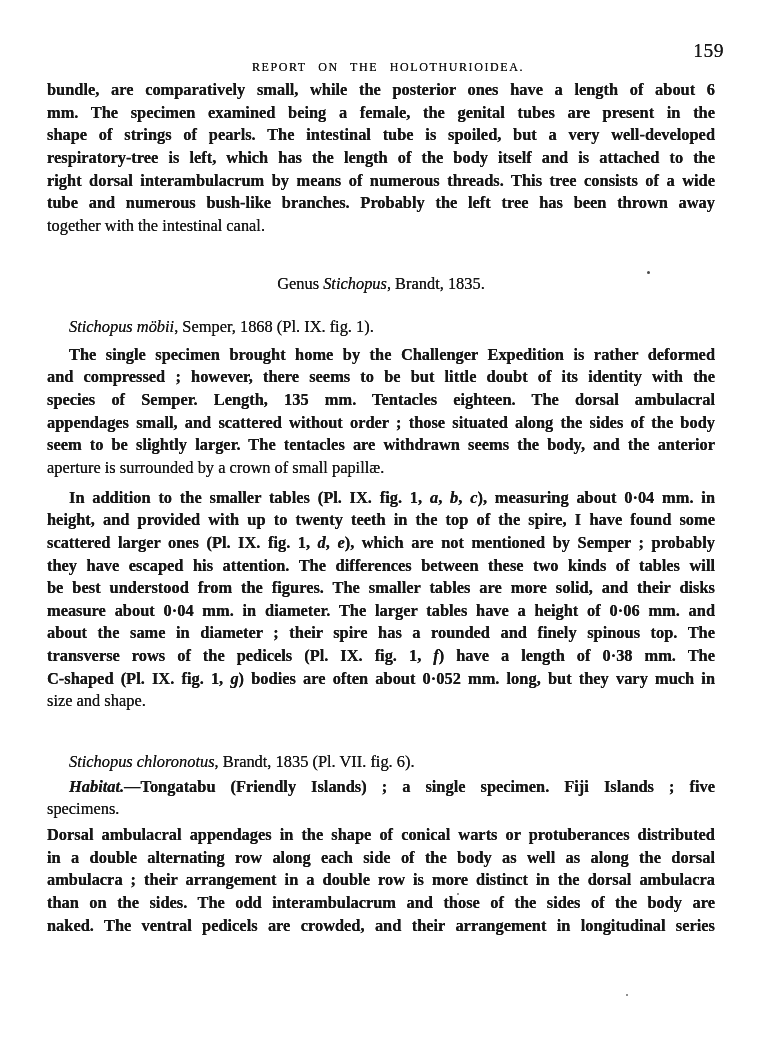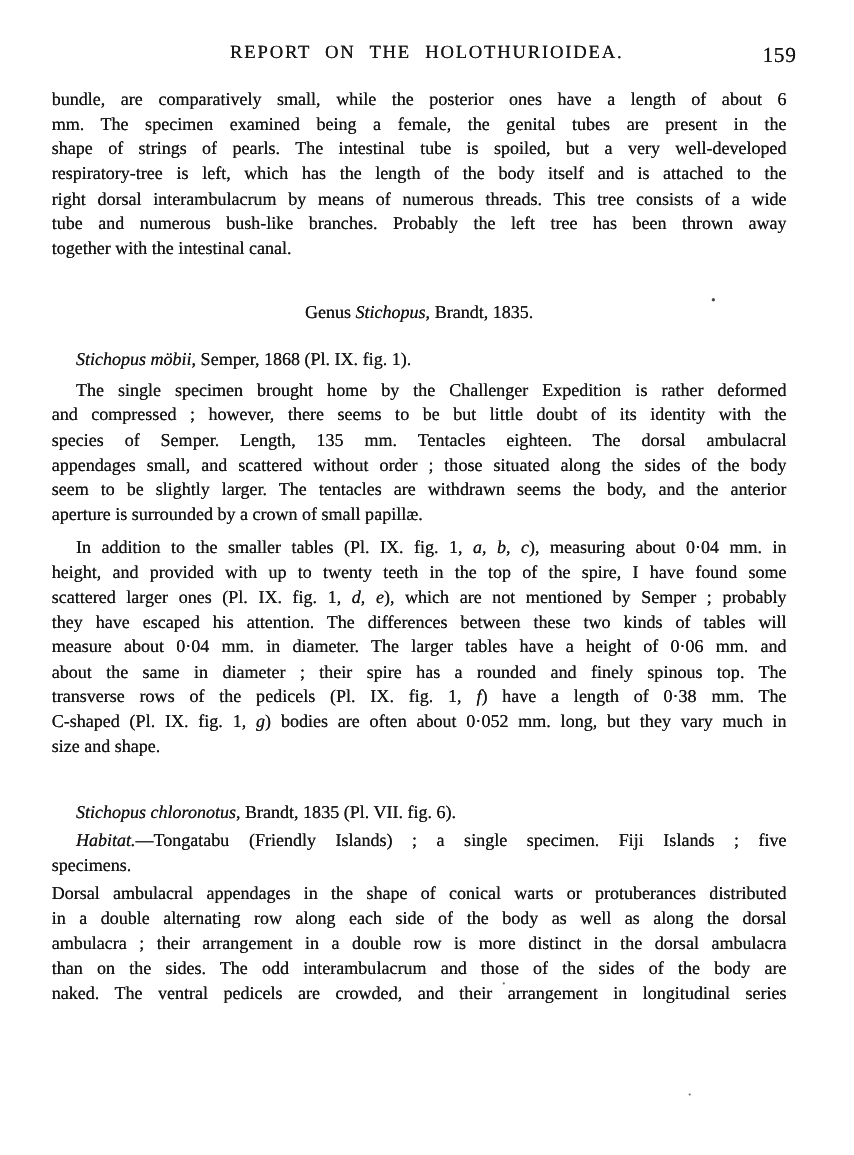--- a/index.html
+++ b/index.html
@@ -10,43 +10,43 @@
   .sheet{
     position:relative;
     width:776px;height:1050px;
     background:var(--paper);
     overflow:hidden;
     font-family:"Liberation Serif","DejaVu Serif",serif;
     color:var(--ink);
     text-shadow:0 0 .4px currentColor; 
   }
   .running-title{
-    position:absolute;top:38px;left:0;right:0;
+    position:absolute;top:60px;left:0;right:0;
     text-align:center;
-    font-size:17px;
+    font-size:12px;
     letter-spacing:1.6px;
     word-spacing:7px;
   }
   .page-number{
     position:absolute;top:40px;right:52px;
     font-size:19.5px;
     letter-spacing:.5px;
   }
   .text-col{
     position:absolute;left:47px;top:79px;width:668px;
     font-size:16.4px;
   }
   .line{
     line-height:22.65px;
     height:22.65px;
     overflow:hidden;
     text-align:justify;
     text-justify:inter-word;
   }
-  .line.just{ text-align-last:justify; }
+  .line.just{ text-align-last:justify;font-weight:bold; }
   .line.ind{ text-indent:22px; }
   .block.heading .line{ text-align:center; text-align-last:center; }
   .it{ font-style:italic; }
   .speck{
     position:absolute;border-radius:50%;
     background:#4a4a4a;
   }
   .speck.s1{ left:647px; top:271px; width:3px; height:3px; }
   .speck.s2{ left:457px; top:893px; width:2px; height:2px; background:#6a6a6a; }
   .speck.s3{ left:626px; top:994px; width:2px; height:2px; background:#6a6a6a; }
@@ -80,20 +80,21 @@
         <div class="line just"><span>species of Semper. Length, 135 mm. Tentacles eighteen. The dorsal ambulacral</span></div>
         <div class="line just"><span>appendages small, and scattered without order ; those situated along the sides of the body</span></div>
         <div class="line just"><span>seem to be slightly larger. The tentacles are withdrawn seems the body, and the anterior</span></div>
         <div class="line"><span>aperture is surrounded by a crown of small papillæ.</span></div>
       </div>
       <div class="block paragraph" style="margin-top: 7px;">
         <div class="line just ind"><span>In addition to the smaller tables (Pl. IX. fig. 1, </span><span class="it">a</span><span>, </span><span class="it">b</span><span>, </span><span class="it">c</span><span>), measuring about 0·04 mm. in</span></div>
         <div class="line just"><span>height, and provided with up to twenty teeth in the top of the spire, I have found some</span></div>
         <div class="line just"><span>scattered larger ones (Pl. IX. fig. 1, </span><span class="it">d</span><span>, </span><span class="it">e</span><span>), which are not mentioned by Semper ; probably</span></div>
         <div class="line just"><span>they have escaped his attention. The differences between these two kinds of tables will</span></div>
+        <div class="line just"><span>be best understood from the figures. The smaller tables are more solid, and their disks</span></div>
         <div class="line just"><span>measure about 0·04 mm. in diameter. The larger tables have a height of 0·06 mm. and</span></div>
         <div class="line just"><span>about the same in diameter ; their spire has a rounded and finely spinous top. The</span></div>
         <div class="line just"><span>transverse rows of the pedicels (Pl. IX. fig. 1, </span><span class="it">f</span><span>) have a length of 0·38 mm. The</span></div>
         <div class="line just"><span>C-shaped (Pl. IX. fig. 1, </span><span class="it">g</span><span>) bodies are often about 0·052 mm. long, but they vary much in</span></div>
         <div class="line"><span>size and shape.</span></div>
       </div>
       <div class="block paragraph" style="margin-top: 38px;">
         <div class="line ind"><span class="it">Stichopus chloronotus</span><span>, Brandt, 1835 (Pl. VII. fig. 6).</span></div>
       </div>
       <div class="block paragraph" style="margin-top: 2px;">

